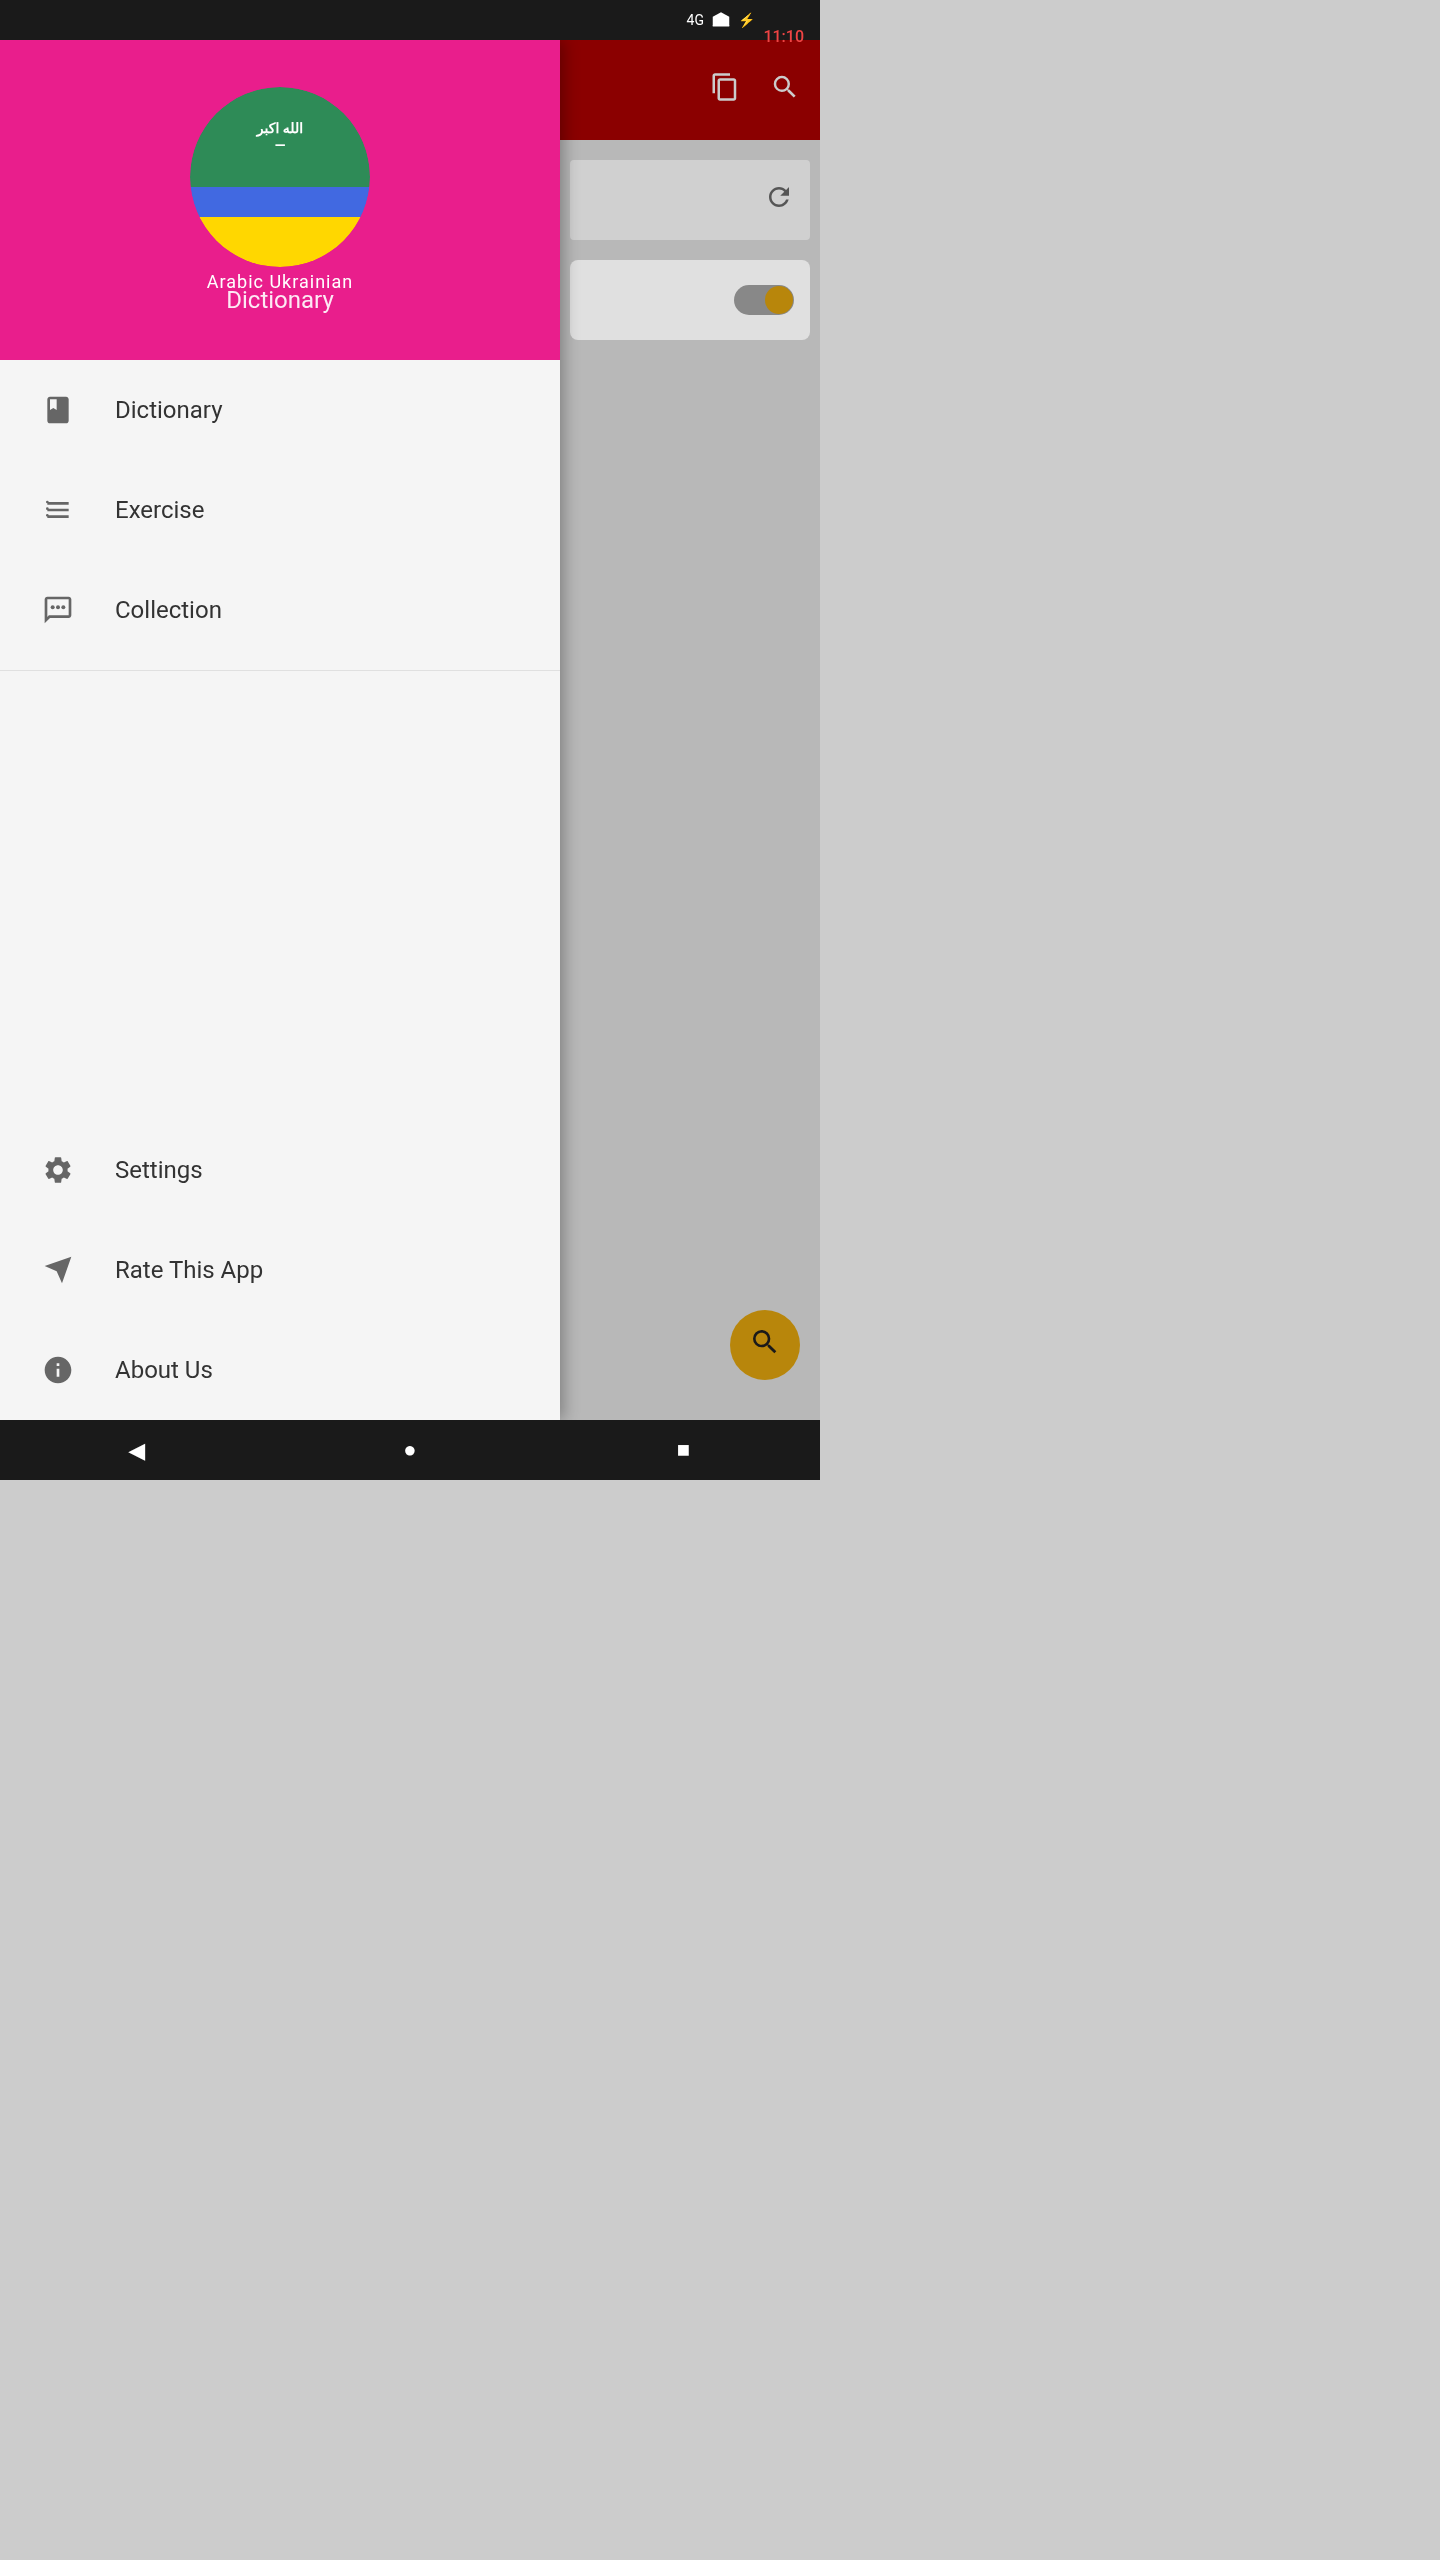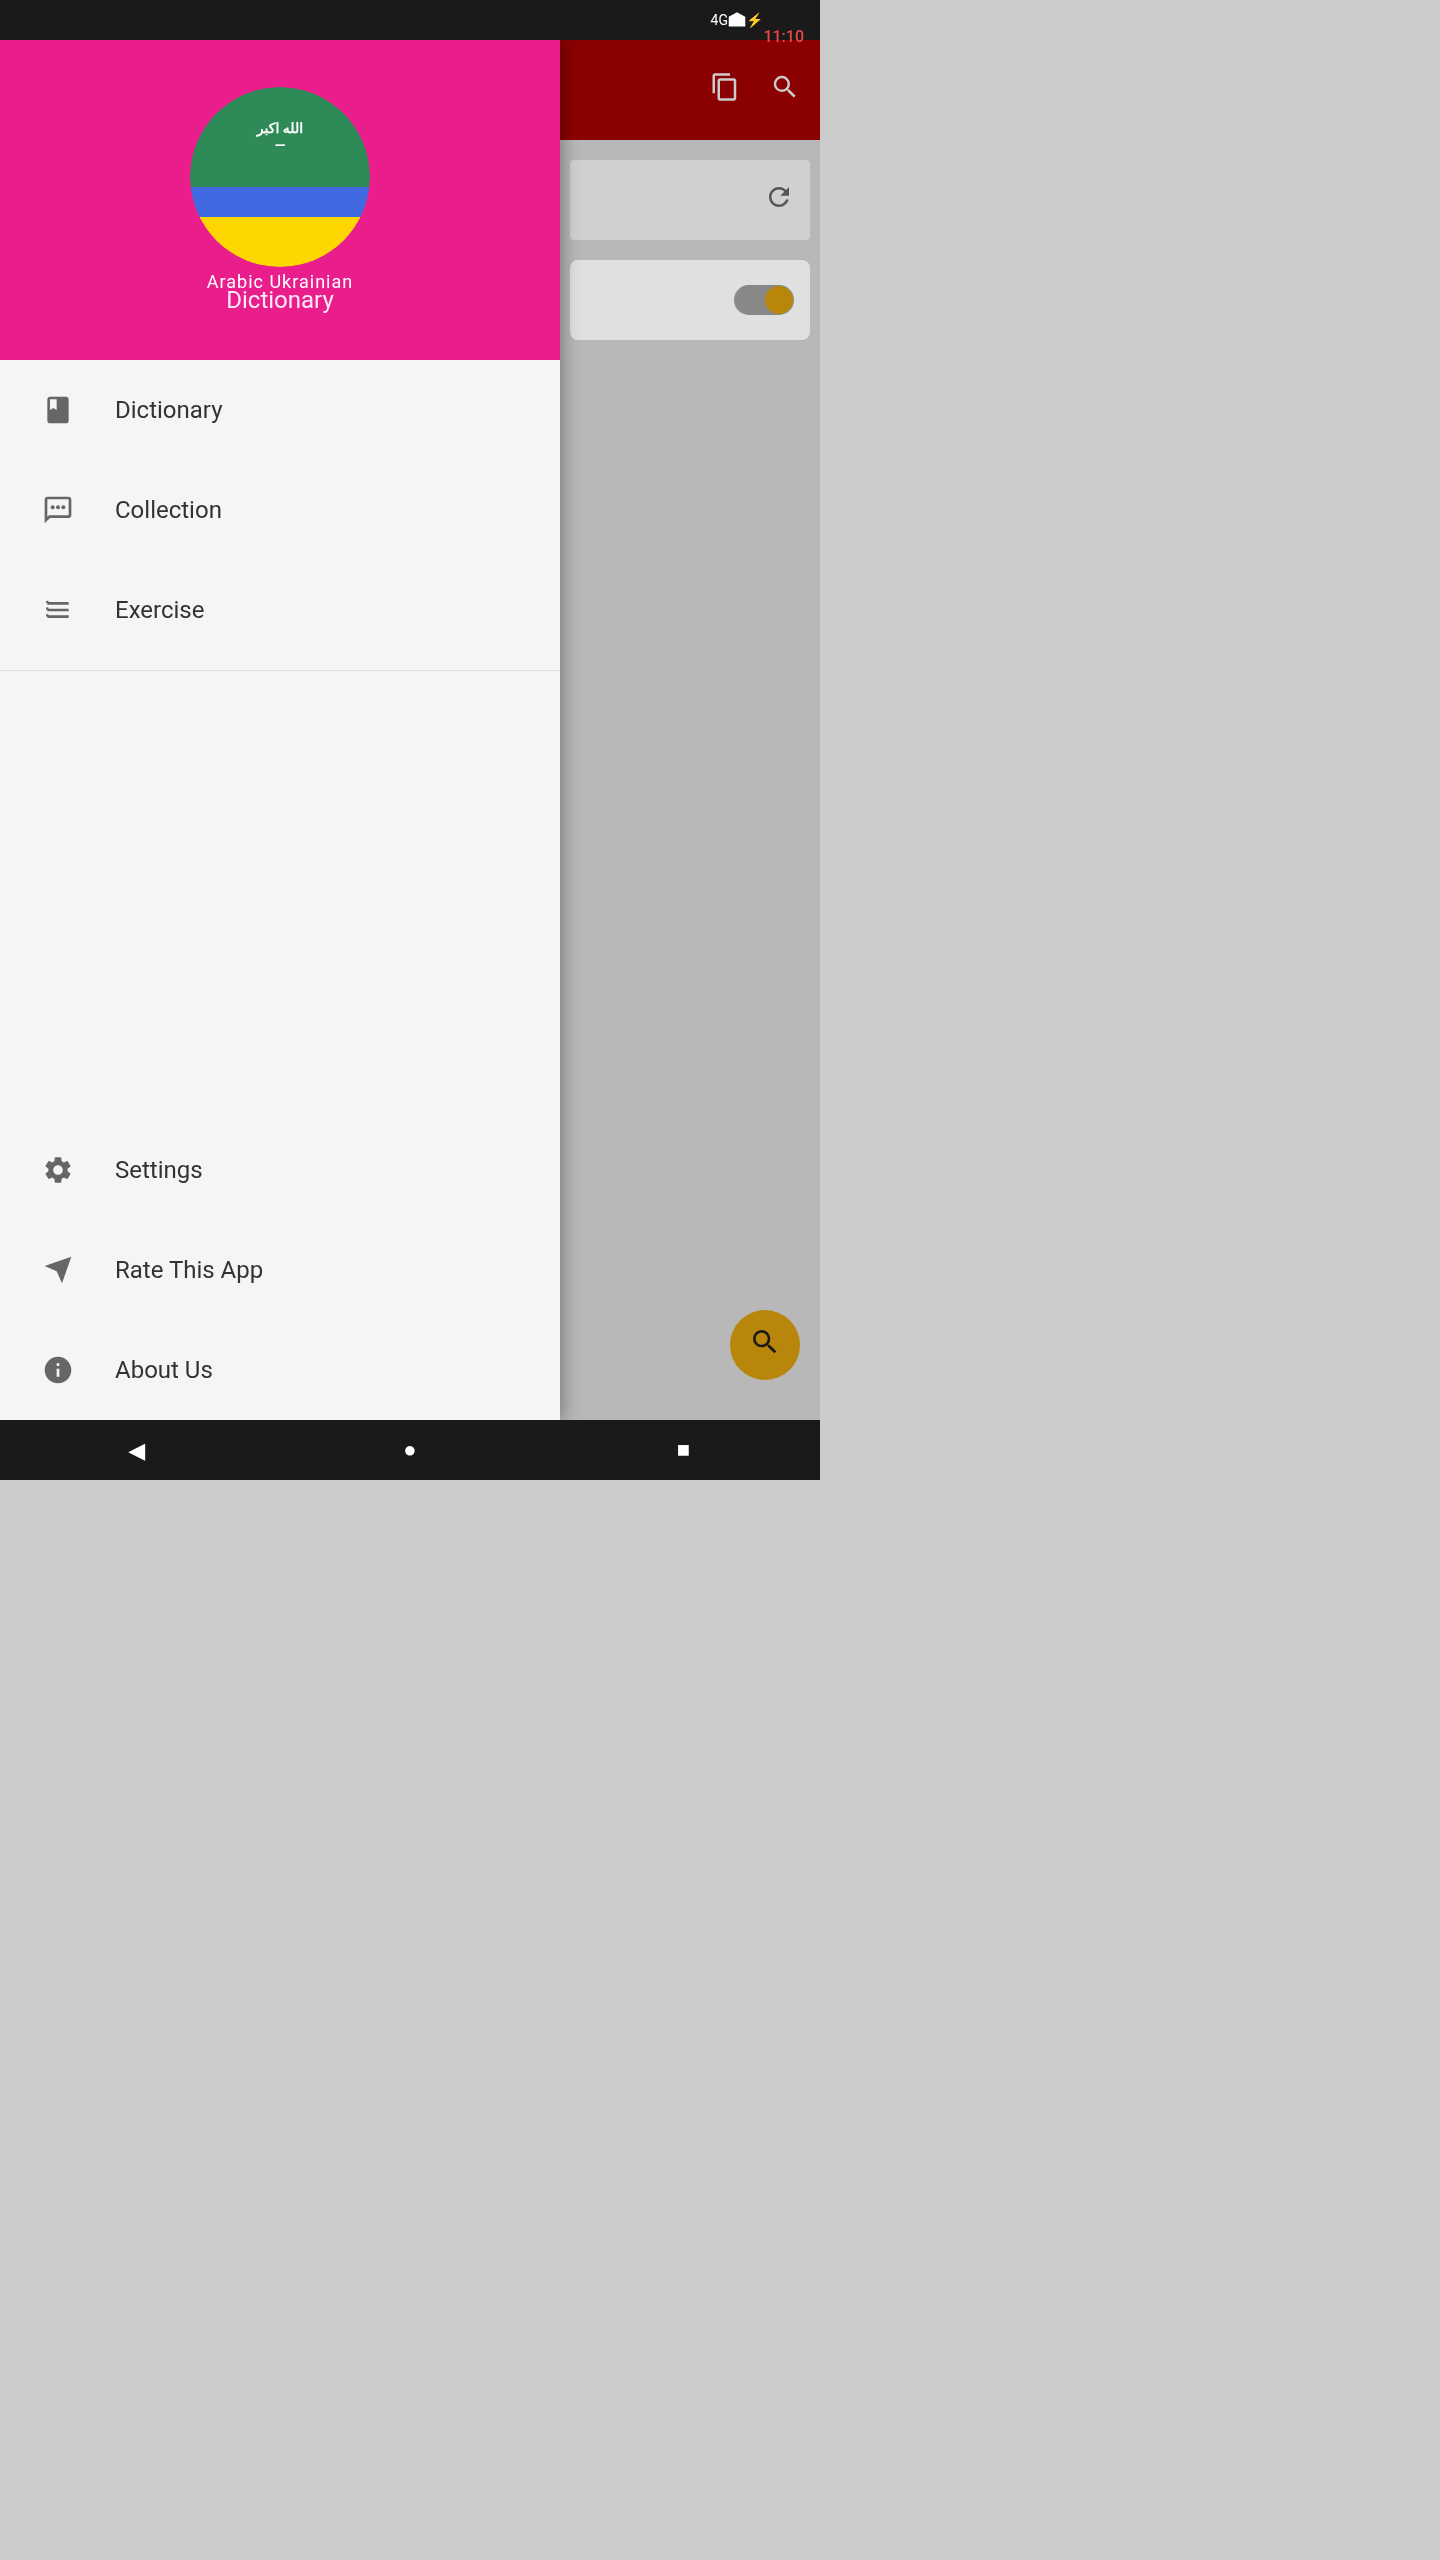--- a/index.html
+++ b/index.html
@@ -23,20 +23,21 @@
       top: 0;
       left: 0;
       width: 100%;
       height: 40px;
       background: #1a1a1a;
       display: flex;
       align-items: center;
       justify-content: flex-end;
       padding-right: 16px;
       z-index: 100;
+      gap: 8px;
     }
 
     .status-bar-text {
       color: #ef4444;
       font-size: 16px;
       font-weight: 500;
       margin-top: 32px;
     }
 
     .status-icon {
@@ -395,39 +396,39 @@
         <svg class="icon-svg" viewBox="0 0 24 24">
           <path d="M18 2H6c-1.1 0-2 .9-2 2v16c0 1.1.9 2 2 2h12c1.1 0 2-.9 2-2V4c0-1.1-.9-2-2-2zM6 4h5v8l-2.5-1.5L6 12V4z"></path>
         </svg>
       </div>
       <span class="menu-label">Dictionary</span>
     </div>
 
     <div class="menu-item">
       <div class="menu-icon">
         <svg class="icon-svg" viewBox="0 0 24 24">
+          <path d="M4 6h16v2H4zm0 5h16v2H4zm0 5h16v2H4z"></path>
+          <rect x="3" y="5" width="2" height="2" rx="1"></rect>
+          <rect x="3" y="10" width="2" height="2" rx="1"></rect>
+          <rect x="3" y="15" width="2" height="2" rx="1"></rect>
+        </svg>
+      </div>
+      <span class="menu-label">Exercise</span>
+    </div>
+
+    <div class="menu-item">
+      <div class="menu-icon">
+        <svg class="icon-svg" viewBox="0 0 24 24">
           <path d="M20 2H4c-1.1 0-2 .9-2 2v18l4-4h14c1.1 0 2-.9 2-2V4c0-1.1-.9-2-2-2zm0 14H5.17L4 17.17V4h16v12z"></path>
           <circle cx="8" cy="10" r="1.5"></circle>
           <circle cx="12" cy="10" r="1.5"></circle>
           <circle cx="16" cy="10" r="1.5"></circle>
         </svg>
       </div>
       <span class="menu-label">Collection</span>
-    </div>
-
-    <div class="menu-item">
-      <div class="menu-icon">
-        <svg class="icon-svg" viewBox="0 0 24 24">
-          <path d="M4 6h16v2H4zm0 5h16v2H4zm0 5h16v2H4z"></path>
-          <rect x="3" y="5" width="2" height="2" rx="1"></rect>
-          <rect x="3" y="10" width="2" height="2" rx="1"></rect>
-          <rect x="3" y="15" width="2" height="2" rx="1"></rect>
-        </svg>
-      </div>
-      <span class="menu-label">Exercise</span>
     </div>
 
     <div class="divider"></div>
 
     <div class="menu-bottom-section">
 
       <div class="menu-item">
         <div class="menu-icon">
           <svg class="icon-svg" viewBox="0 0 24 24">
             <path d="M19.14 12.94c.04-.3.06-.61.06-.94 0-.32-.02-.64-.07-.94l2.03-1.58c.18-.14.23-.41.12-.61l-1.92-3.32c-.12-.22-.37-.29-.59-.22l-2.39.96c-.5-.38-1.03-.7-1.62-.94l-.36-2.54c-.04-.24-.24-.41-.48-.41h-3.84c-.24 0-.43.17-.47.41l-.36 2.54c-.59.24-1.13.57-1.62.94l-2.39-.96c-.22-.08-.47 0-.59.22L2.74 8.87c-.12.21-.08.47.12.61l2.03 1.58c-.05.3-.09.63-.09.94s.02.64.07.94l-2.03 1.58c-.18.14-.23.41-.12.61l1.92 3.32c.12.22.37.29.59.22l2.39-.96c.5.38 1.03.7 1.62.94l.36 2.54c.05.24.24.41.48.41h3.84c.24 0 .44-.17.47-.41l.36-2.54c.59-.24 1.13-.56 1.62-.94l2.39.96c.22.08.47 0 .59-.22l1.92-3.32c.12-.22.07-.47-.12-.61l-2.01-1.58zM12 15.6c-1.98 0-3.6-1.62-3.6-3.6s1.62-3.6 3.6-3.6 3.6 1.62 3.6 3.6-1.62 3.6-3.6 3.6z"></path>

